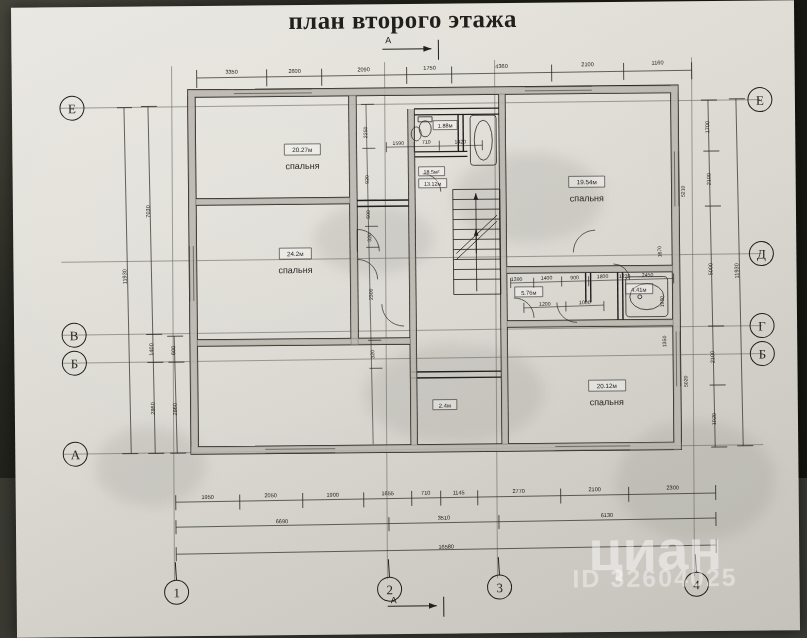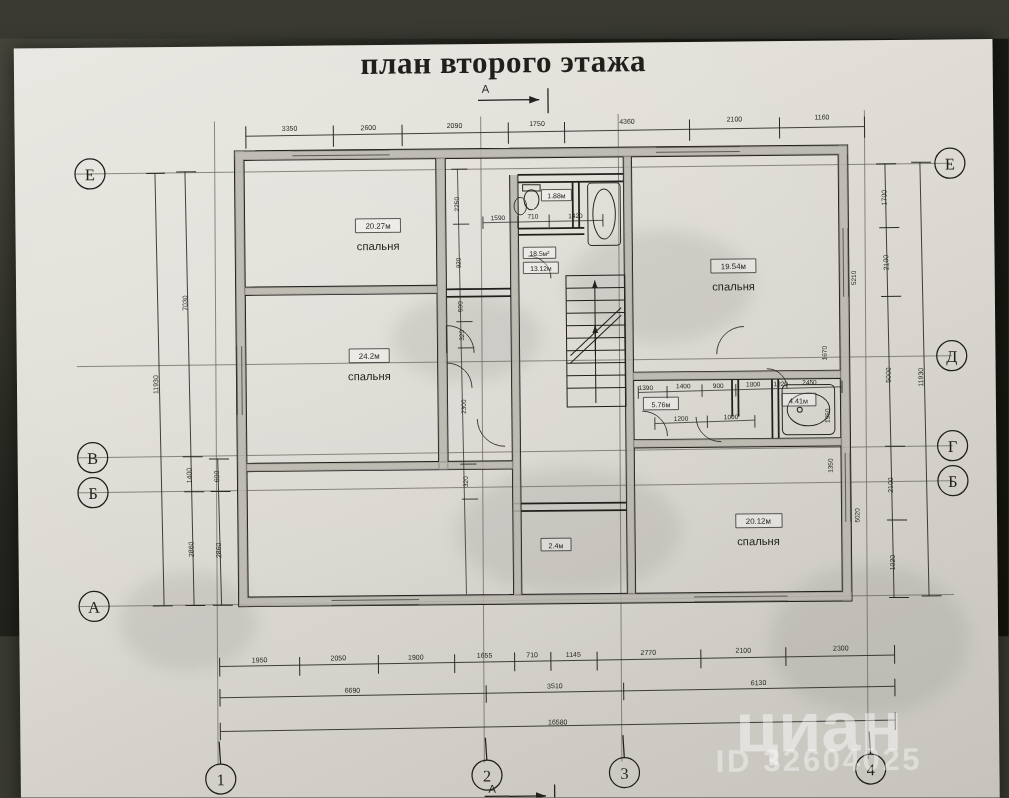--- a/index.html
+++ b/index.html
@@ -1,21 +1,21 @@
 <!DOCTYPE html>
 <html><head>
 <meta charset="utf-8">
 <style>
   html,body{margin:0;padding:0;}
   body{
     width:807px;height:638px;overflow:hidden;
     background:#3a3a33;
     font-family:"Liberation Sans", sans-serif;
   }
-  #page{position:relative;width:807px;height:478px;margin-top:31px;}
+  #page{position:relative;width:807px;height:478px;}
 
   
   .photo-bg{position:absolute;inset:0;
     background:
       radial-gradient(circle at 6% 4%, #4a4a40 0%, #25251f 40%, #15150f 100%);
   }
   .paper{
     position:absolute;left:14px;top:4px;width:783px;height:630px;
     background:
       radial-gradient(ellipse at 30% 30%, rgba(255,255,255,0.10), rgba(0,0,0,0) 60%),

